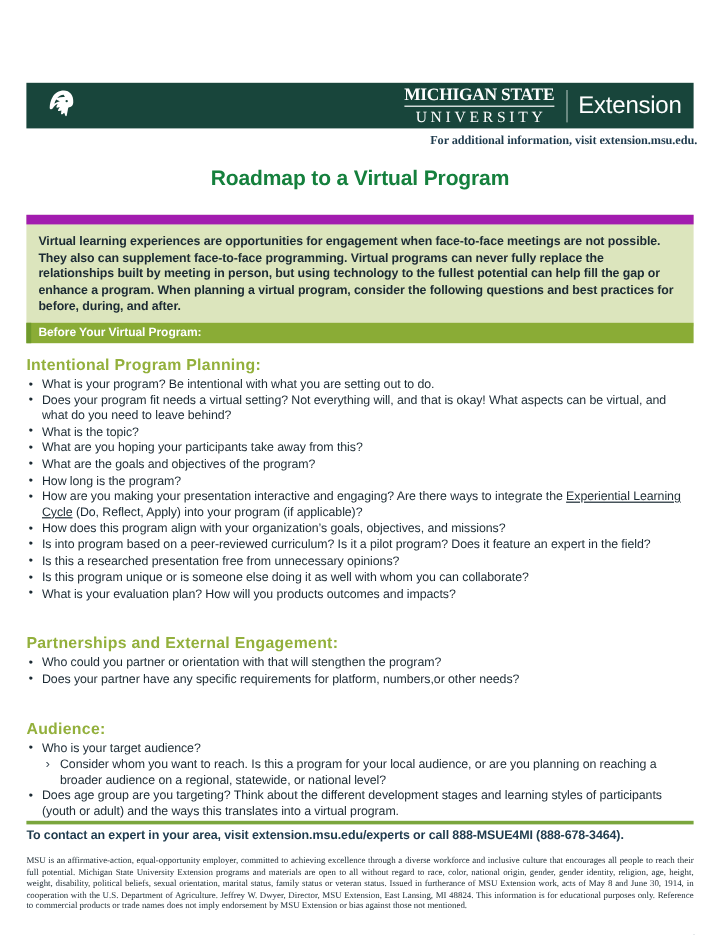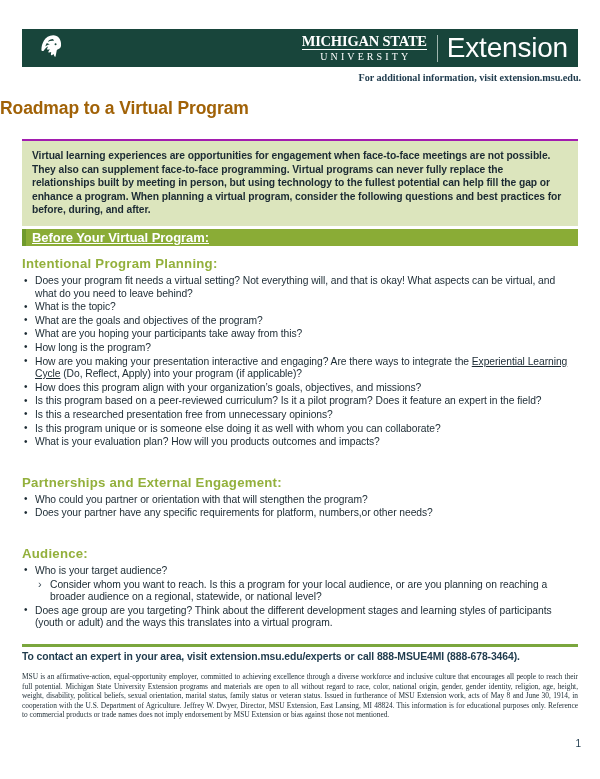--- a/index.html
+++ b/index.html
@@ -8,21 +8,21 @@
   body {
     width: 600px;
     height: 779px;
     background: #ffffff;
     font-family: "Liberation Sans", sans-serif;
     color: #1a2731;
     overflow: hidden;
     position: relative;
   }
 
-  .page { position: relative; width: 600px; height: 655px; padding: 0; }
+  .page { position: relative; width: 600px; height: 655px; padding: 0; margin-top: 40px; }
 
   
   .banner {
     position: absolute;
     left: 22px; top: 29px;
     width: 556px; height: 38px;
     background: #18453b;
     display: flex;
     align-items: center;
     justify-content: space-between;
@@ -35,73 +35,73 @@
   .msu-stack {
     display: flex; flex-direction: column; align-items: center;
     line-height: 1; color: #ffffff;
   }
   .msu-line1 {
     font-size: 14.5px; font-weight: bold; letter-spacing: -0.2px;
     border-bottom: 1.4px solid #ffffff; padding-bottom: 1px;
     font-family: "Liberation Serif", serif;
   }
   .msu-line2 {
-    font-size: 10px; letter-spacing: 3.1px; padding-top: 2px; padding-left: 3px;
+    font-size: 13px; letter-spacing: 3.1px; padding-top: 2px; padding-left: 3px;
     font-family: "Liberation Serif", serif;
   }
   .msu-divider {
     width: 1px; height: 27px; background: #9fb5ae;
     margin: 0 9px 0 10px;
   }
   .msu-ext {
-    font-size: 28px; color: #ffffff; letter-spacing: -0.2px;
+    font-size: 20px; color: #ffffff; letter-spacing: -0.2px;
     font-family: "Liberation Sans", sans-serif;
   }
 
   
   .addl-info {
     position: absolute; right: 19px; top: 72px;
     font-size: 10.2px; font-weight: bold; color: #1f3b4d;
     letter-spacing: -0.05px;
     font-family: Liberation Serif, serif;
   }
 
   
   .page-title {
     position: absolute; left: 0; right: 0; top: 98px;
-    text-align: left;
-    font-size: 17.5px; font-weight: bold; color: #a16207;
+    text-align: center;
+    font-size: 17.5px; font-weight: bold; color: #15803d;
     letter-spacing: -0.1px;
   }
 
   
   .intro-box {
     position: absolute; left: 22px; top: 139px;
     width: 556px;
     background: #dce5bd;
-    border-top: 2px solid #a21caf;
+    border-top: 8px solid #a21caf;
     padding: 8px 10px 9px 10px;
   }
   .intro-box p {
     margin: 0;
     font-size: 10.3px; font-weight: bold; line-height: 13.5px;
     color: #1b2a33; letter-spacing: -0.08px;
   }
 
   
   .section-bar {
     position: absolute; left: 22px; top: 229px;
     width: 556px; height: 17px;
     background: #8aac36;
     border-left: 4px solid #6f9a2c;
     display: flex; align-items: center;
     padding-left: 6px;
   }
   .section-bar span {
-    color: #ffffff; font-size: 13px; font-weight: bold; letter-spacing: -0.05px; text-decoration: underline;
+    color: #ffffff; font-size: 10px; font-weight: bold; letter-spacing: -0.05px;
   }
 
   
   .content {
     position: absolute; left: 22px; top: 256px; width: 556px;
   }
 
   h2.sub-head {
     margin: 0 0 4px 0;
     font-size: 13.2px; font-weight: bold; color: #93b03c;
@@ -210,28 +210,29 @@
 
   <div class="section-bar">
     <span>Before Your Virtual Program:</span>
   </div>
 
   <div class="content">
 
     <div class="group">
       <h2 class="sub-head">Intentional Program Planning:</h2>
       <ul class="bullets">
+        <li>What is your program? Be intentional with what you are setting out to do.</li>
         <li>Does your program fit needs a virtual setting? Not everything will, and that is okay! What aspects can be virtual, and what do you need to leave behind?</li>
         <li>What is the topic?</li>
+        <li>What are you hoping your participants take away from this?</li>
         <li>What are the goals and objectives of the program?</li>
-        <li>What are you hoping your participants take away from this?</li>
         <li>How long is the program?</li>
         <li><span>How are you making your presentation interactive and engaging? Are there ways to integrate the </span><a class="inline-link" href="#">Experiential Learning Cycle</a><span> (Do, Reflect, Apply) into your program (if applicable)?</span></li>
         <li>How does this program align with your organization’s goals, objectives, and missions?</li>
-        <li>Is this program based on a peer-reviewed curriculum? Is it a pilot program? Does it feature an expert in the field?</li>
+        <li>Is into program based on a peer-reviewed curriculum? Is it a pilot program? Does it feature an expert in the field?</li>
         <li>Is this a researched presentation free from unnecessary opinions?</li>
         <li>Is this program unique or is someone else doing it as well with whom you can collaborate?</li>
         <li>What is your evaluation plan? How will you products outcomes and impacts?</li>
       </ul>
     </div>
 
     <div class="group spaced">
       <h2 class="sub-head">Partnerships and External Engagement:</h2>
       <ul class="bullets">
         <li>Who could you partner or orientation with that will stengthen the program?</li>

